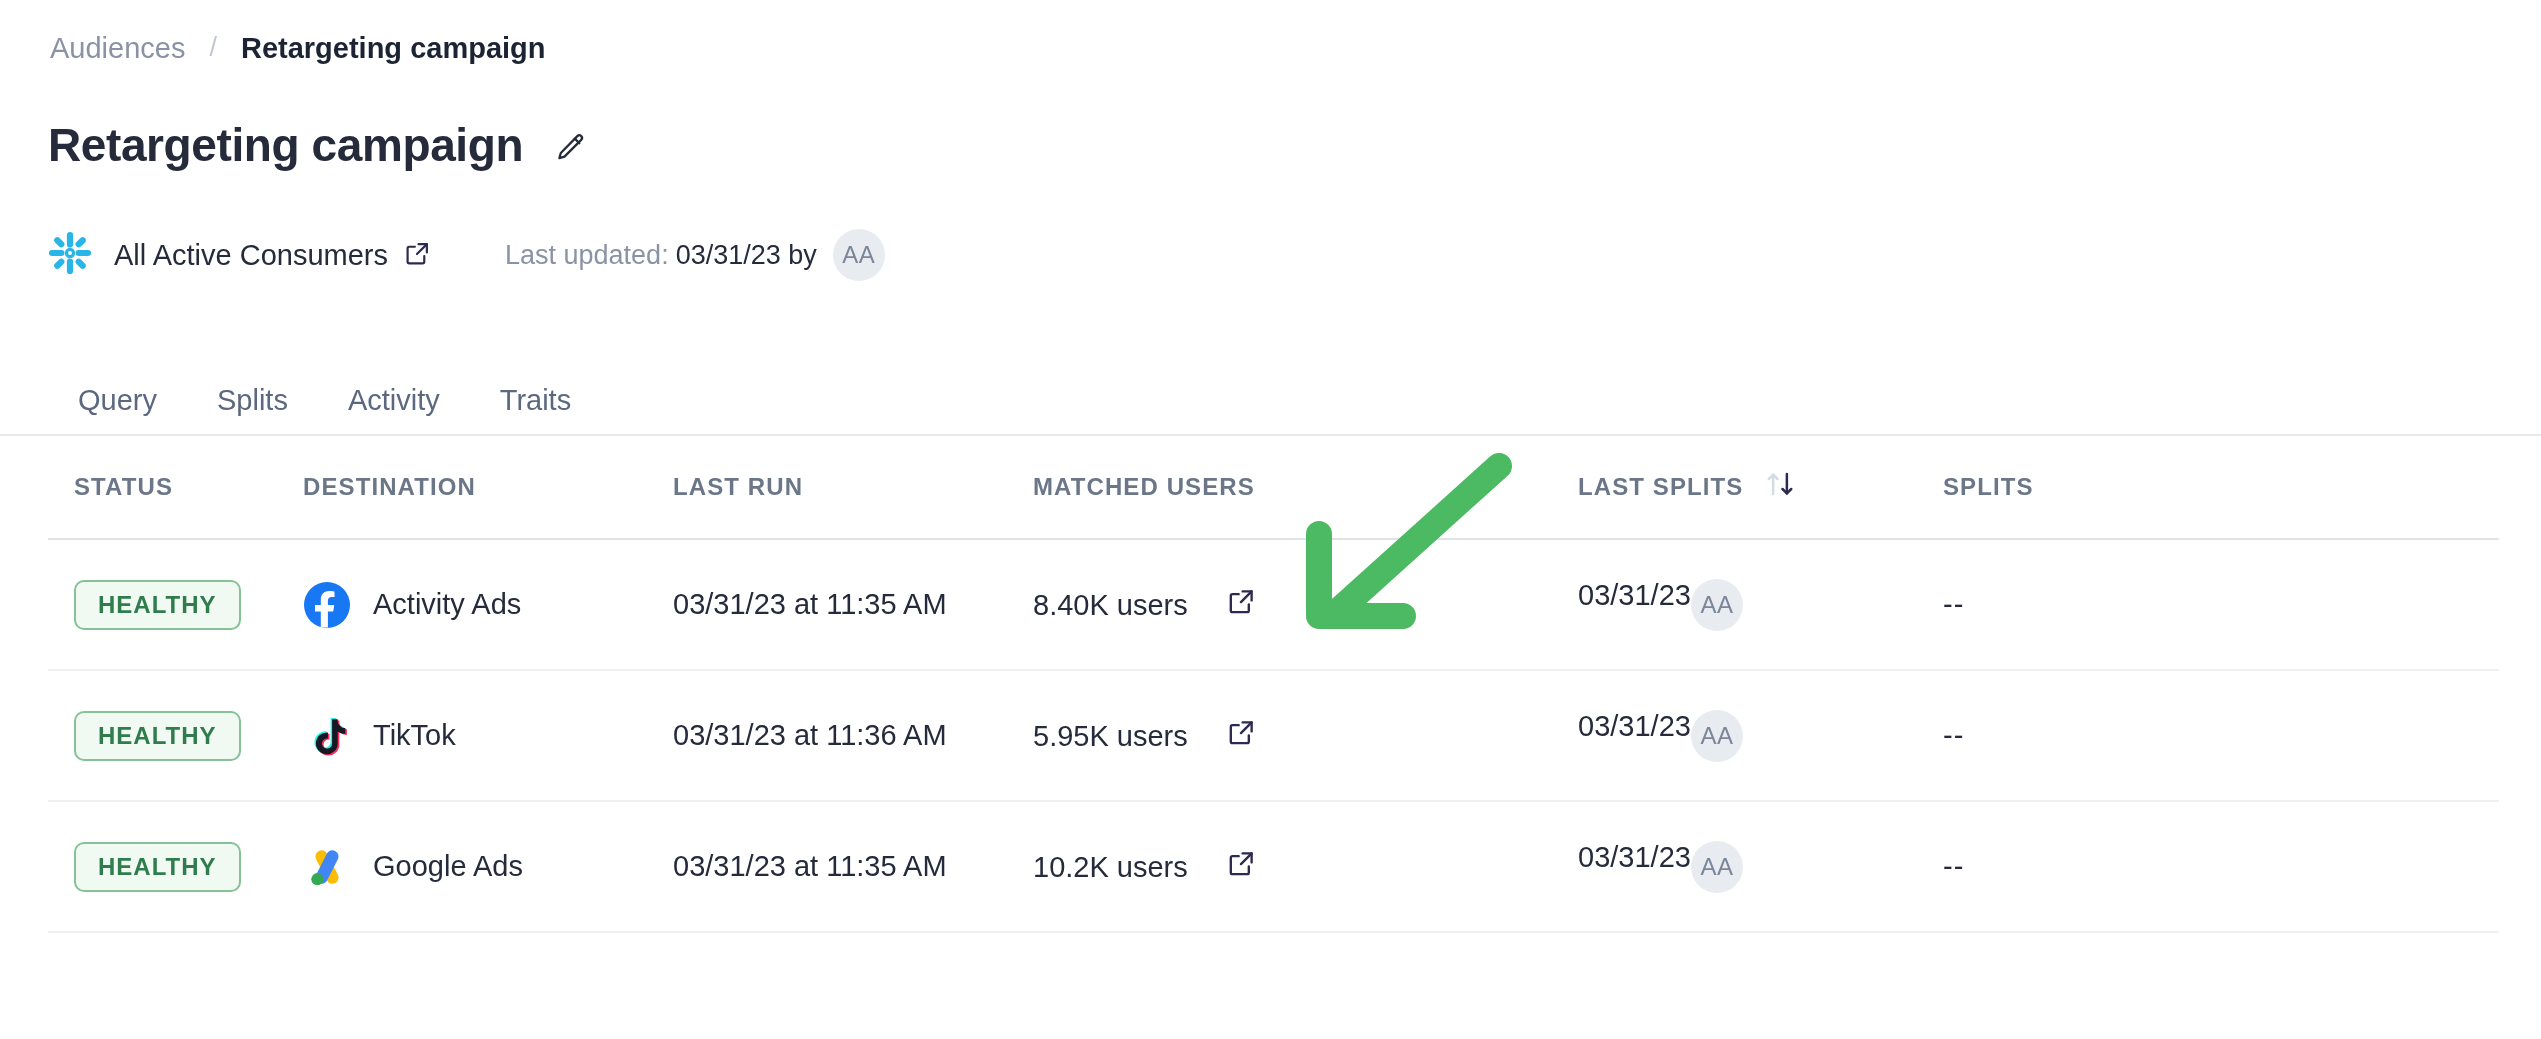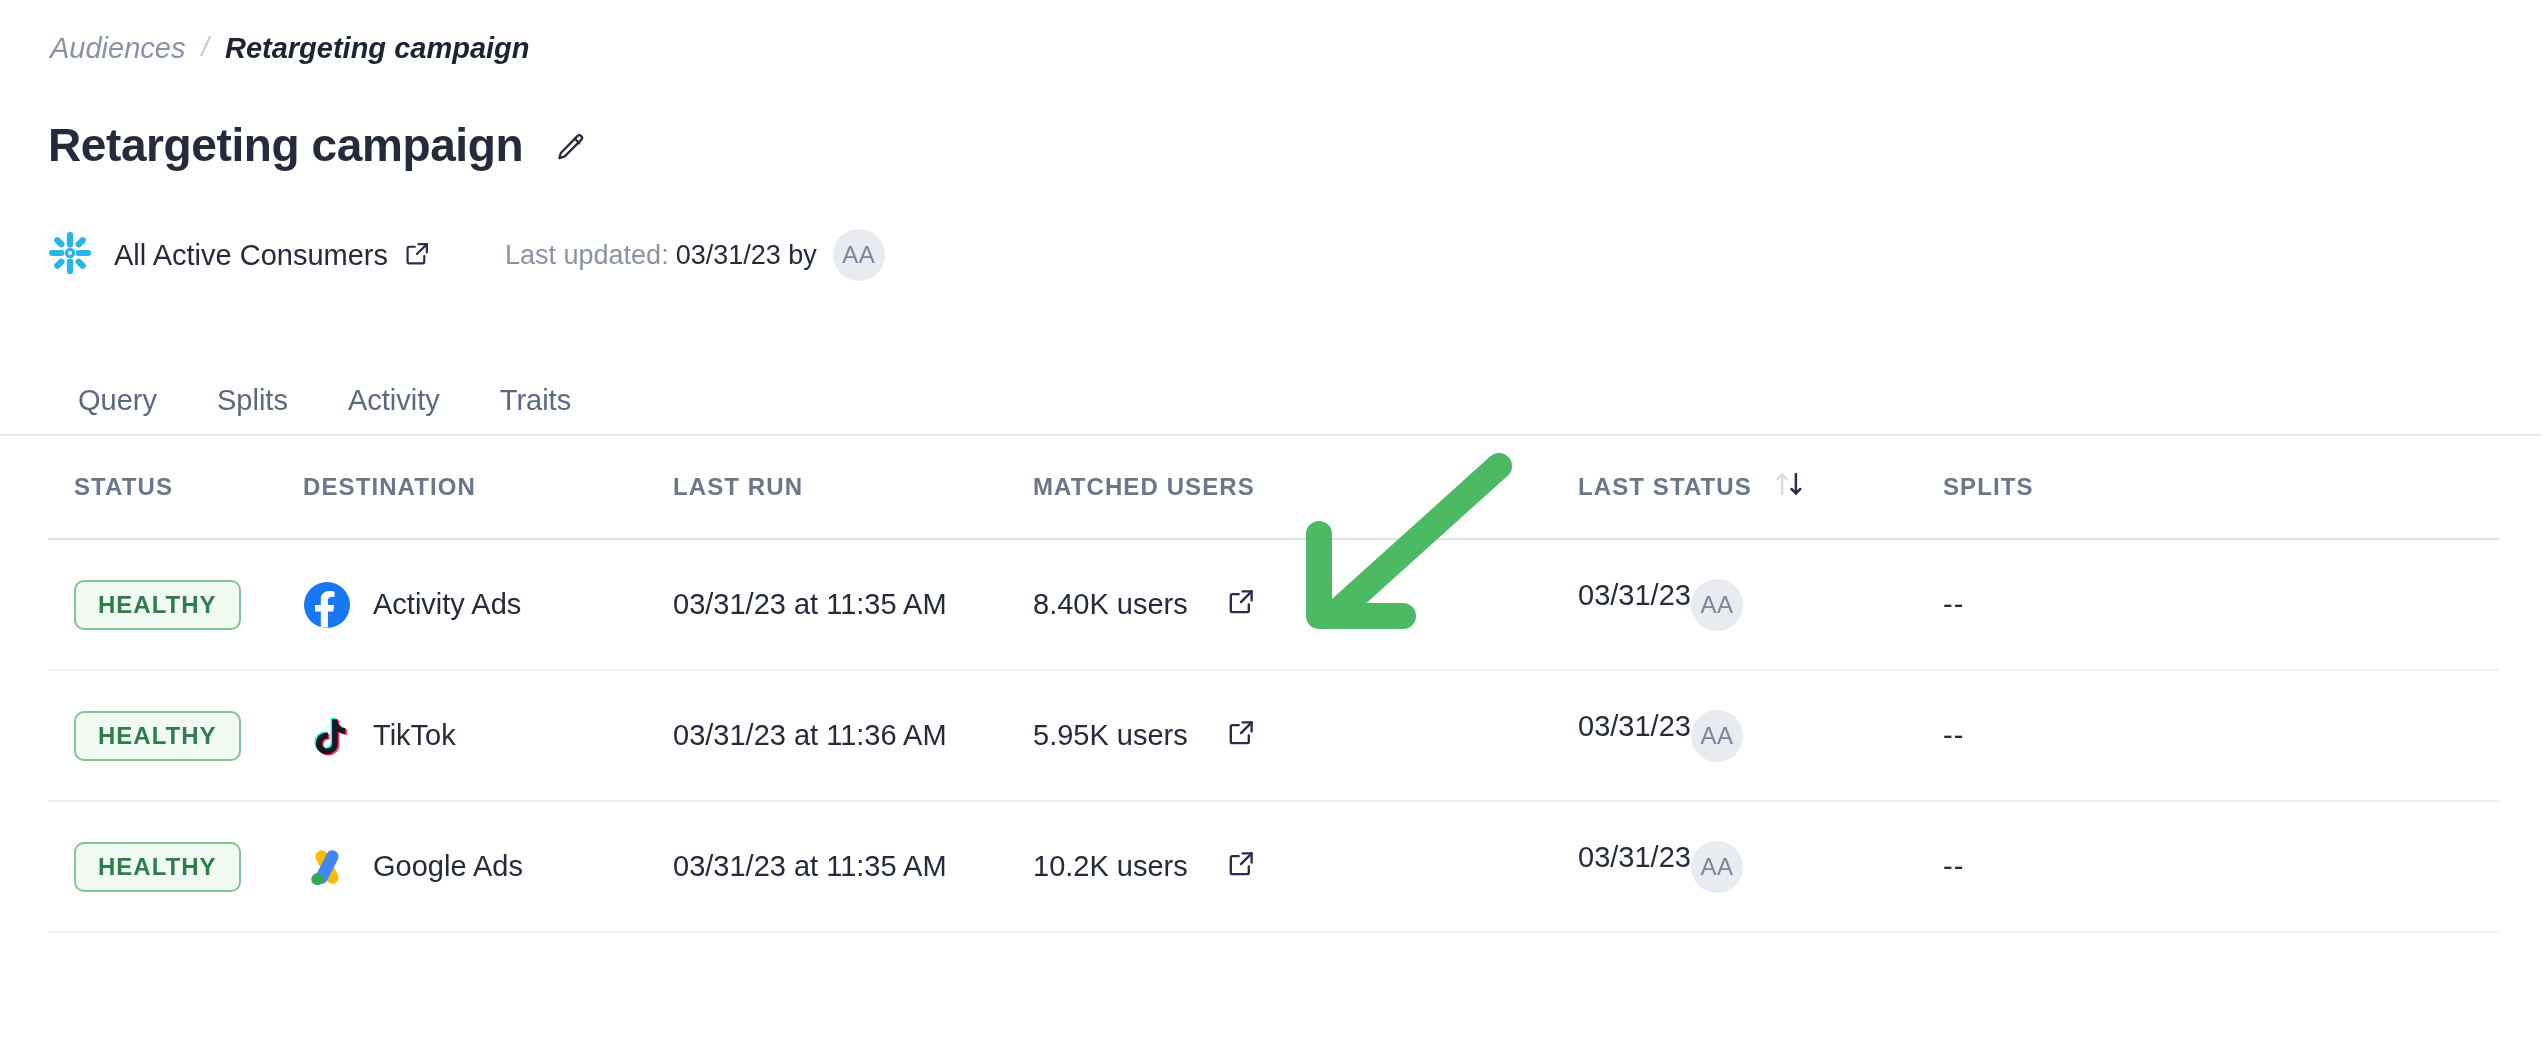--- a/index.html
+++ b/index.html
@@ -20,24 +20,23 @@
     overflow: hidden;
   }
 
   
   .breadcrumb {
     position: absolute;
     left: 50px;
     top: 34px;
     display: flex;
     align-items: flex-start;
-    gap: 16px;
+    gap: 24px;
     font-size: 29px;
     line-height: 1;
-    font-style: italic;
   }
   .crumb-link {
     color: #8a93a5;
     cursor: pointer;
   }
   .crumb-sep {
     color: #c2c8d2;
     font-size: 27px;
   }
   .crumb-current {
@@ -224,21 +223,21 @@
     border-radius: 10px;
     padding: 11px 22px;
     line-height: 1;
     cursor: pointer;
   }
 
   .dest-cell { display: flex; align-items: center; gap: 22px; cursor: pointer; }
   .dest-logo { width: 48px; height: 48px; flex: none; display: block; }
   .dest-name { font-size: 29px; color: #252b3b; }
 
-  .matched-cell { display: flex; align-items: center; gap: 40px; }
+  .matched-cell { display: flex; align-items: flex-end; gap: 40px; }
   .ext-link-row { width: 27px; height: 27px; flex: none; cursor: pointer; }
 
   .lastupd-cell { display: flex; align-items: flex-start; }
   .splits-dash { color: #252b3b; font-size: 29px; letter-spacing: 1px; }
 
   
   .annotation-arrow {
     position: absolute;
     left: 1290px;
     top: 450px;
@@ -322,21 +321,21 @@
 
   
   <div class="table">
 
     <div class="trow thead">
       <div class="th c-status">STATUS</div>
       <div class="th c-destination">DESTINATION</div>
       <div class="th c-lastrun">LAST RUN</div>
       <div class="th c-matched">MATCHED USERS</div>
       <div class="th c-lastupdated">
-        <span>LAST STATUS</span>
+        <span>LAST SPLITS</span>
         <span>
           <svg class="sort-icon" viewBox="0 0 24 24" fill="none" stroke-width="2" stroke-linecap="round" stroke-linejoin="round">
             <g stroke="#d6dae2">
               <path d="M6.5 20V4.5"></path>
               <path d="M3 8L6.5 4.5 10 8"></path>
             </g>
             <g stroke="#2d2a4f">
               <path d="M17.5 4v15.5"></path>
               <path d="M14 16l3.5 3.5L21 16"></path>
             </g>

